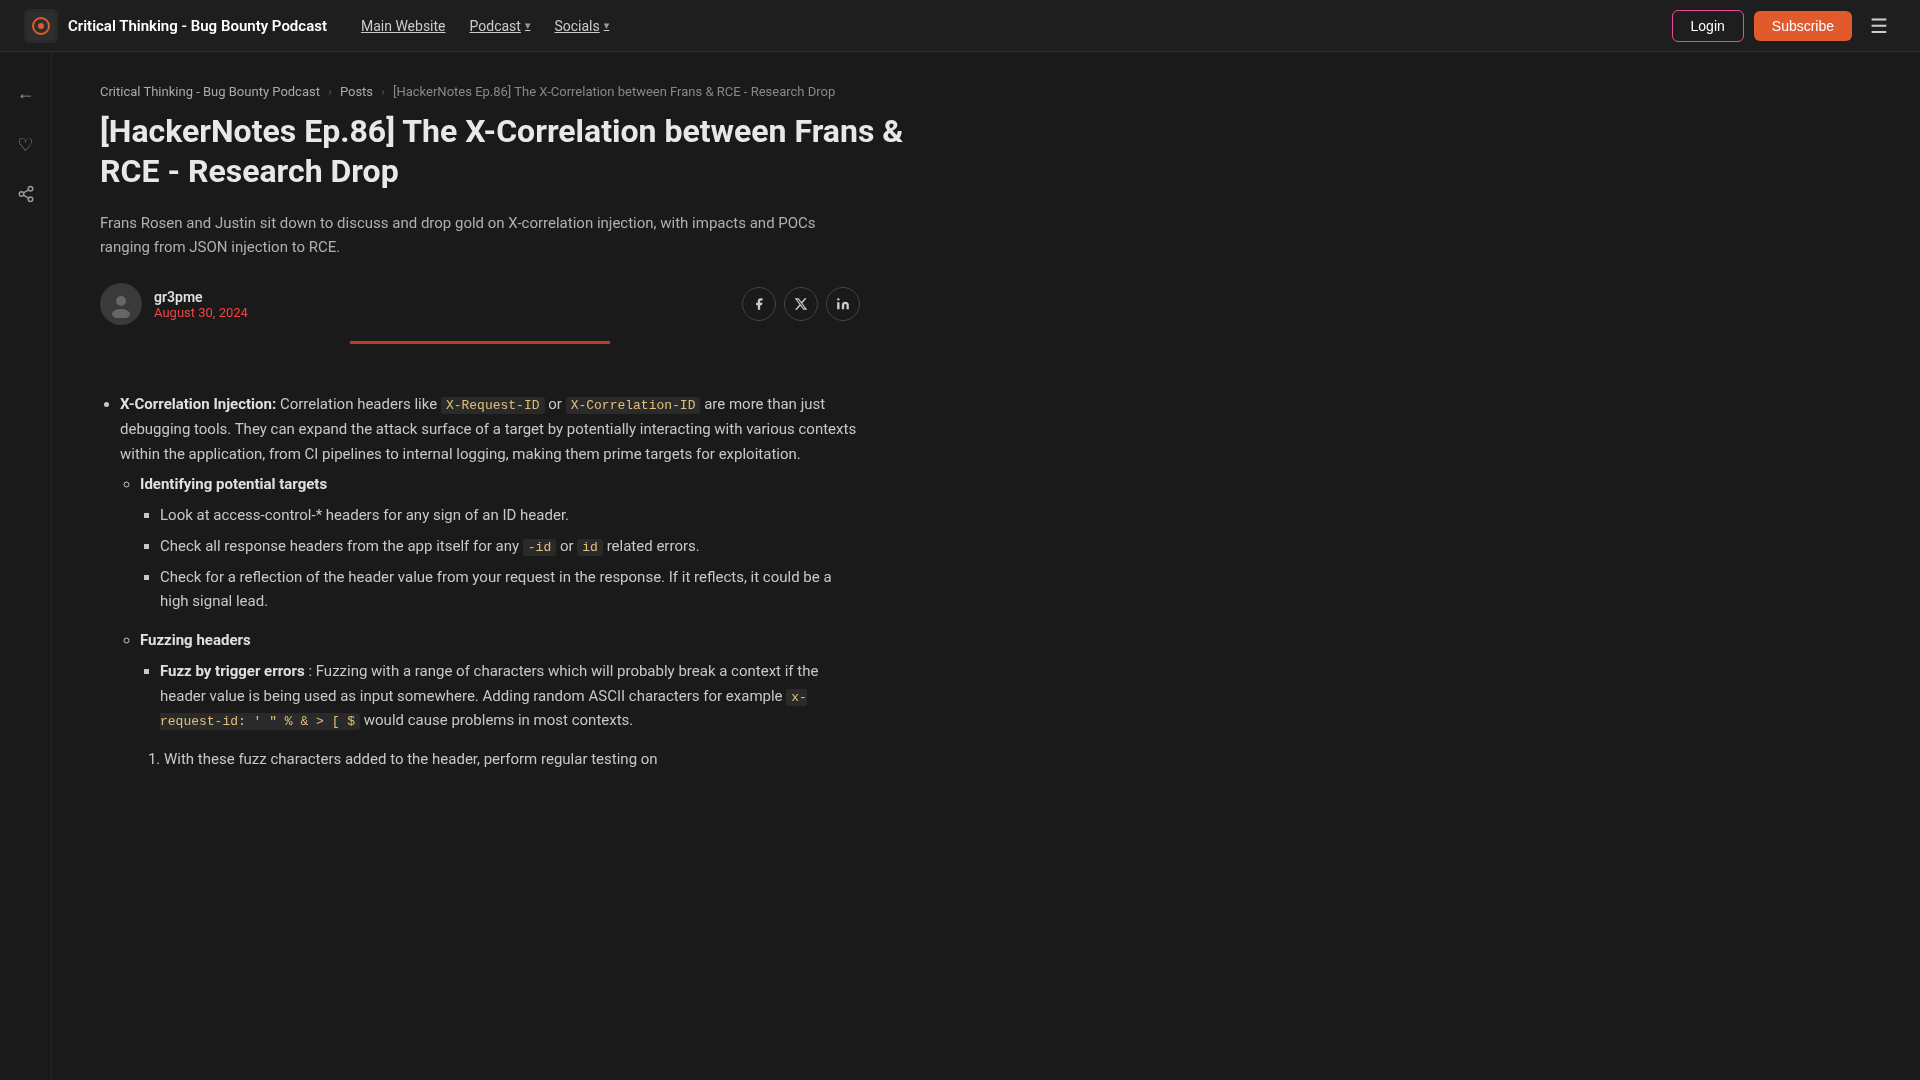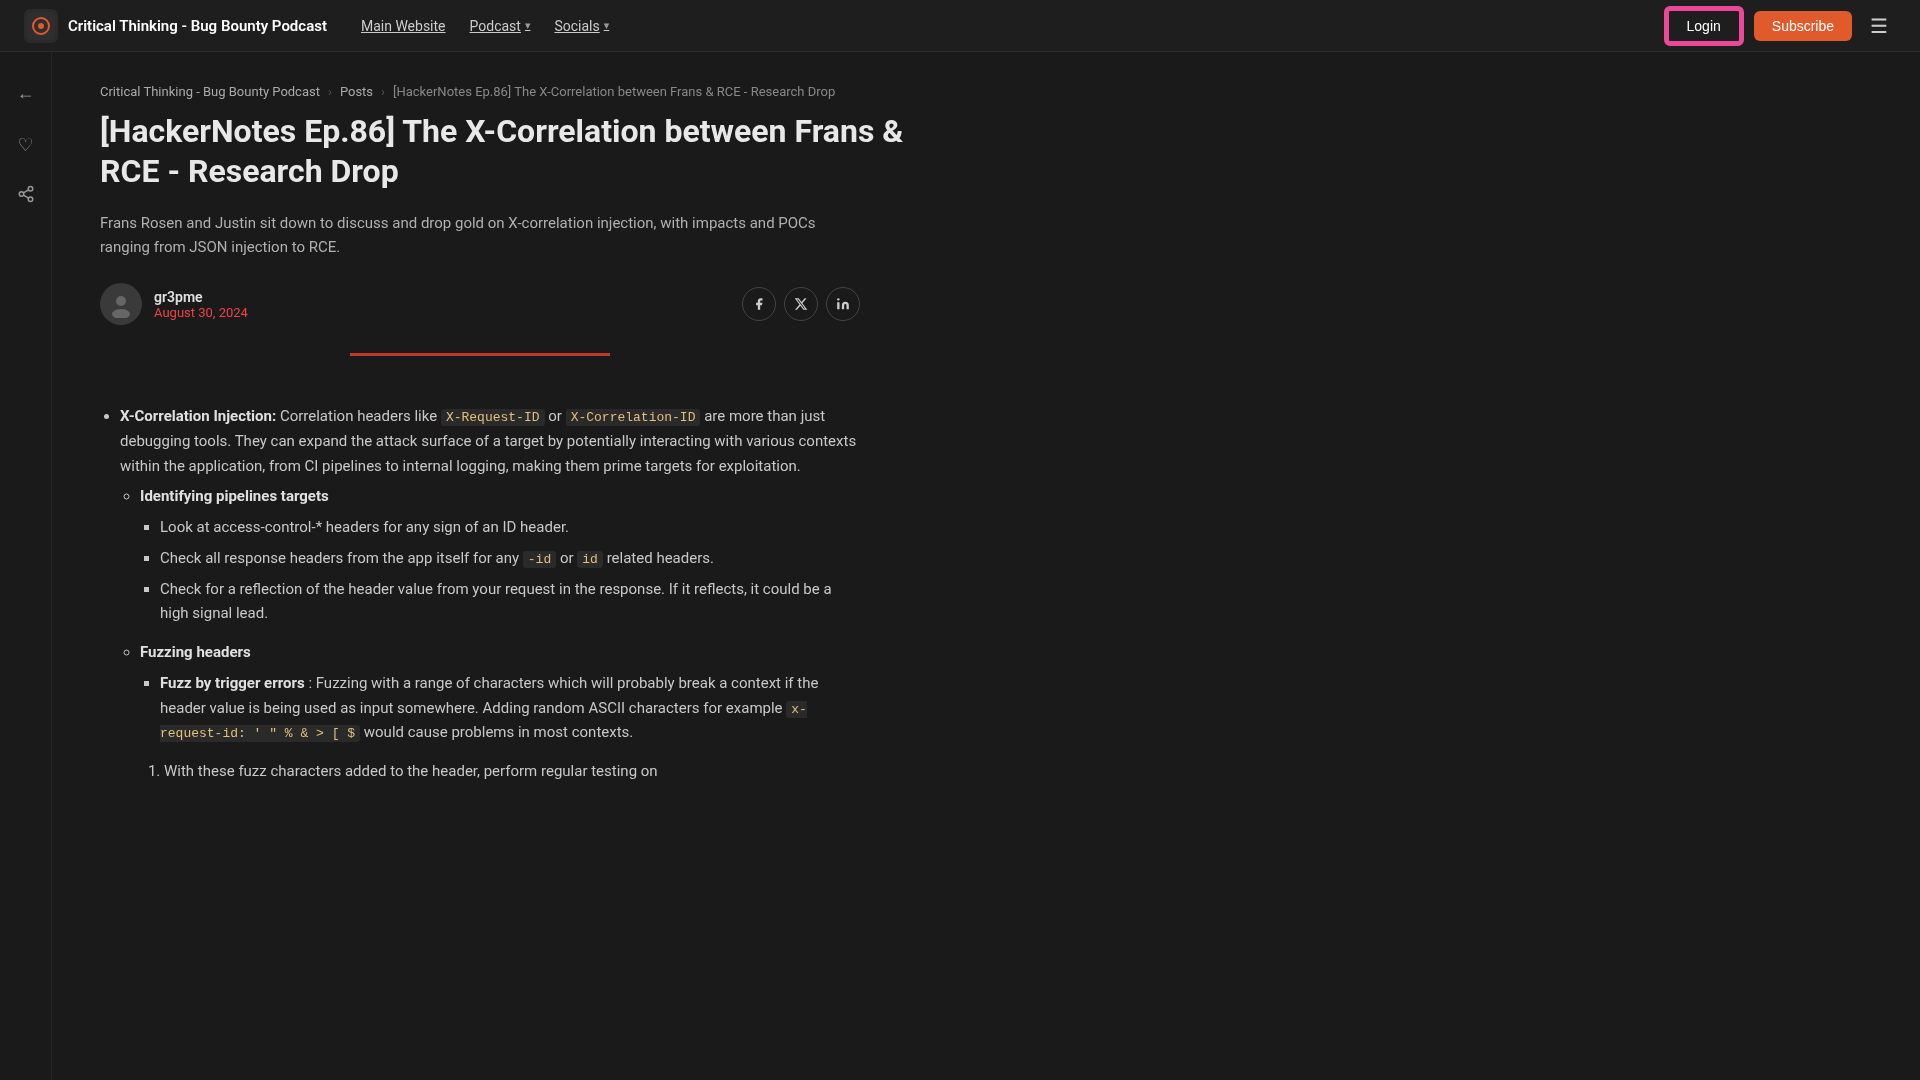--- a/index.html
+++ b/index.html
@@ -75,21 +75,21 @@
       text-decoration: underline;
     }
     .nav-link .chevron { font-size: 11px; color: #999; }
     .navbar-right {
       display: flex;
       align-items: center;
       gap: 10px;
     }
     .btn-login {
       background: transparent;
-      border: 5px solid #ec4899;
+      border: 1px solid #ec4899;
       color: #fff;
       padding: 7px 18px;
       border-radius: 6px;
       cursor: pointer;
       font-size: 14px;
       font-weight: 500;
     }
     .btn-subscribe {
       background: #e05a2b;
       border: none;
@@ -180,21 +180,21 @@
       max-width: 760px;
       margin-bottom: 24px;
     }
 
     
     .author-row {
       display: flex;
       align-items: center;
       justify-content: space-between;
       max-width: 760px;
-      margin-bottom: 28px;
+      margin-bottom: 16px;
     }
     .author-info {
       display: flex;
       align-items: center;
       gap: 12px;
     }
     .author-avatar {
       width: 42px;
       height: 42px;
       border-radius: 50%;
@@ -389,31 +389,31 @@
       <li>
         <span class="list-item-bold">X-Correlation Injection:</span>
         <span> Correlation headers like </span>
         <code>X-Request-ID</code>
         <span> or </span>
         <code>X-Correlation-ID</code>
         <span> are more than just debugging tools. They can expand the attack surface of a target by potentially interacting with various contexts within the application, from CI pipelines to internal logging, making them prime targets for exploitation.</span>
 
         <ul>
           <li>
-            <span class="list-item-bold">Identifying pipelines targets</span>
+            <span class="list-item-bold">Identifying potential targets</span>
             <ul>
               <li>
                 <span>Look at access-control-* headers for any sign of an ID header.</span>
               </li>
               <li>
                 <span>Check all response headers from the app itself for any </span>
                 <code>-id</code>
                 <span> or </span>
                 <code>id</code>
-                <span> related headers.</span>
+                <span> related errors.</span>
               </li>
               <li>
                 <span>Check for a reflection of the header value from your request in the response. If it reflects, it could be a high signal lead.</span>
               </li>
             </ul>
           </li>
           <li>
             <span class="list-item-bold">Fuzzing headers</span>
             <ul>
               <li>

